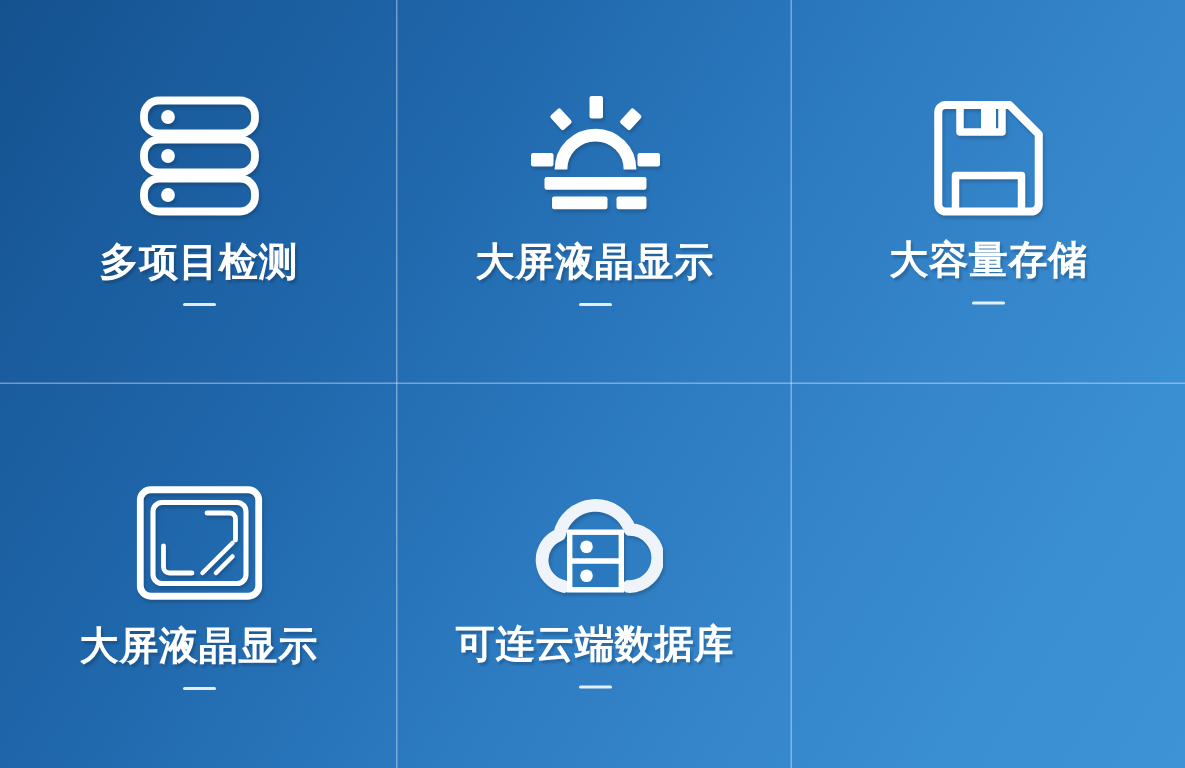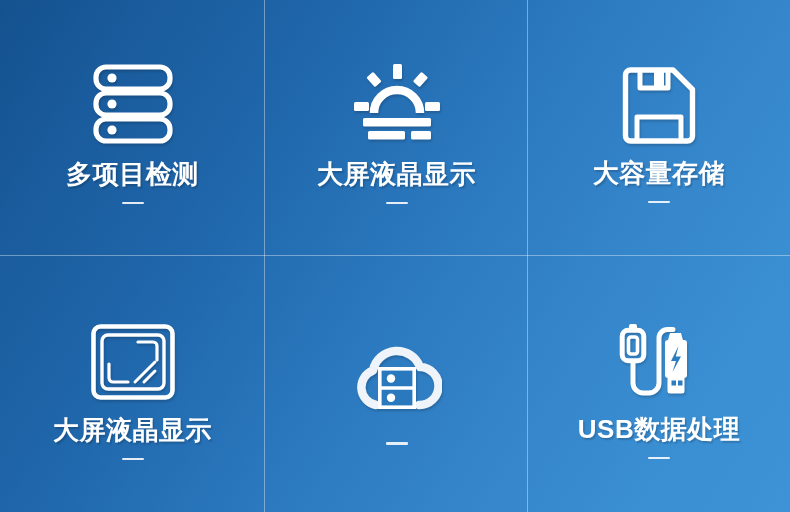--- a/index.html
+++ b/index.html
@@ -184,47 +184,24 @@
 
           <path d="M24 66 A18 18 0 0 1 21 31.5 A24.5 24.5 0 0 1 68 28 A17.5 17.5 0 0 1 67 66" stroke="#eef4fa" stroke-width="8.5" fill="none" stroke-linecap="round" stroke-linejoin="round"></path>
 
           <rect x="26" y="28" width="38" height="42" fill="#2a78bd"></rect>
           <rect x="27.8" y="29.8" width="34.4" height="38.4" stroke="#ffffff" stroke-width="3.6" fill="none"></rect>
           <line x1="27.8" y1="49" x2="62.2" y2="49" stroke="#ffffff" stroke-width="3.6"></line>
           <circle cx="39" cy="39.5" r="4.2" fill="#ffffff"></circle>
           <circle cx="39" cy="58.8" r="4.2" fill="#ffffff"></circle>
         </svg>
       </div>
-      <div class="dash"></div>
-    </div>
-
-    <div class="cell cell-5">
-      <div class="icon-wrap">
-        <svg width="80" height="80" viewBox="0 0 80 80" fill="none" xmlns="http://www.w3.org/2000/svg">
-
-          <rect x="10" y="3" width="8" height="7" rx="2" fill="#ffffff"></rect>
-          <rect x="3.2" y="9.2" width="21.6" height="30.6" rx="6" stroke="#ffffff" stroke-width="5" fill="none"></rect>
-          <rect x="9.5" y="16" width="9" height="17" rx="2.5" stroke="#ffffff" stroke-width="3.6" fill="none"></rect>
-
-          <path d="M14 41 V62 A10 10 0 0 0 24 72 H30 A10 10 0 0 0 40 62 V17 A8.5 8.5 0 0 1 48.5 8.5 H54" stroke="#ffffff" stroke-width="5" fill="none" stroke-linecap="round" stroke-linejoin="round"></path>
-
-          <path d="M51 12 H62 L64 19 H49 Z" fill="#ffffff"></path>
-
-          <rect x="46" y="19" width="22" height="38" rx="3" fill="#ffffff"></rect>
-
-          <path d="M59.5 25 L52 40 H57 L53.5 51 L62 35.5 H56.8 Z" fill="#2d7cc0"></path>
-
-          <path d="M48.5 57 H65.5 V70 A2.5 2.5 0 0 1 63 72.5 H51 A2.5 2.5 0 0 1 48.5 70 Z" fill="#ffffff"></path>
-          <rect x="52.5" y="59.5" width="4.5" height="5" fill="#2d7cc0"></rect>
-          <rect x="59" y="59.5" width="4.5" height="5" fill="#2d7cc0"></rect>
-        </svg>
-      </div>
-      <div class="label">USB数据处理</div>
-      <div class="dash"></div>
-    </div>
+      <div class="label">可连云端数据库</div>
+      <div class="dash"></div>
+    </div>
+
 
   </div>
 
   <div class="divider v1"></div>
   <div class="divider v2"></div>
   <div class="divider h1"></div>
 
 </div>
 
 </body></html>

